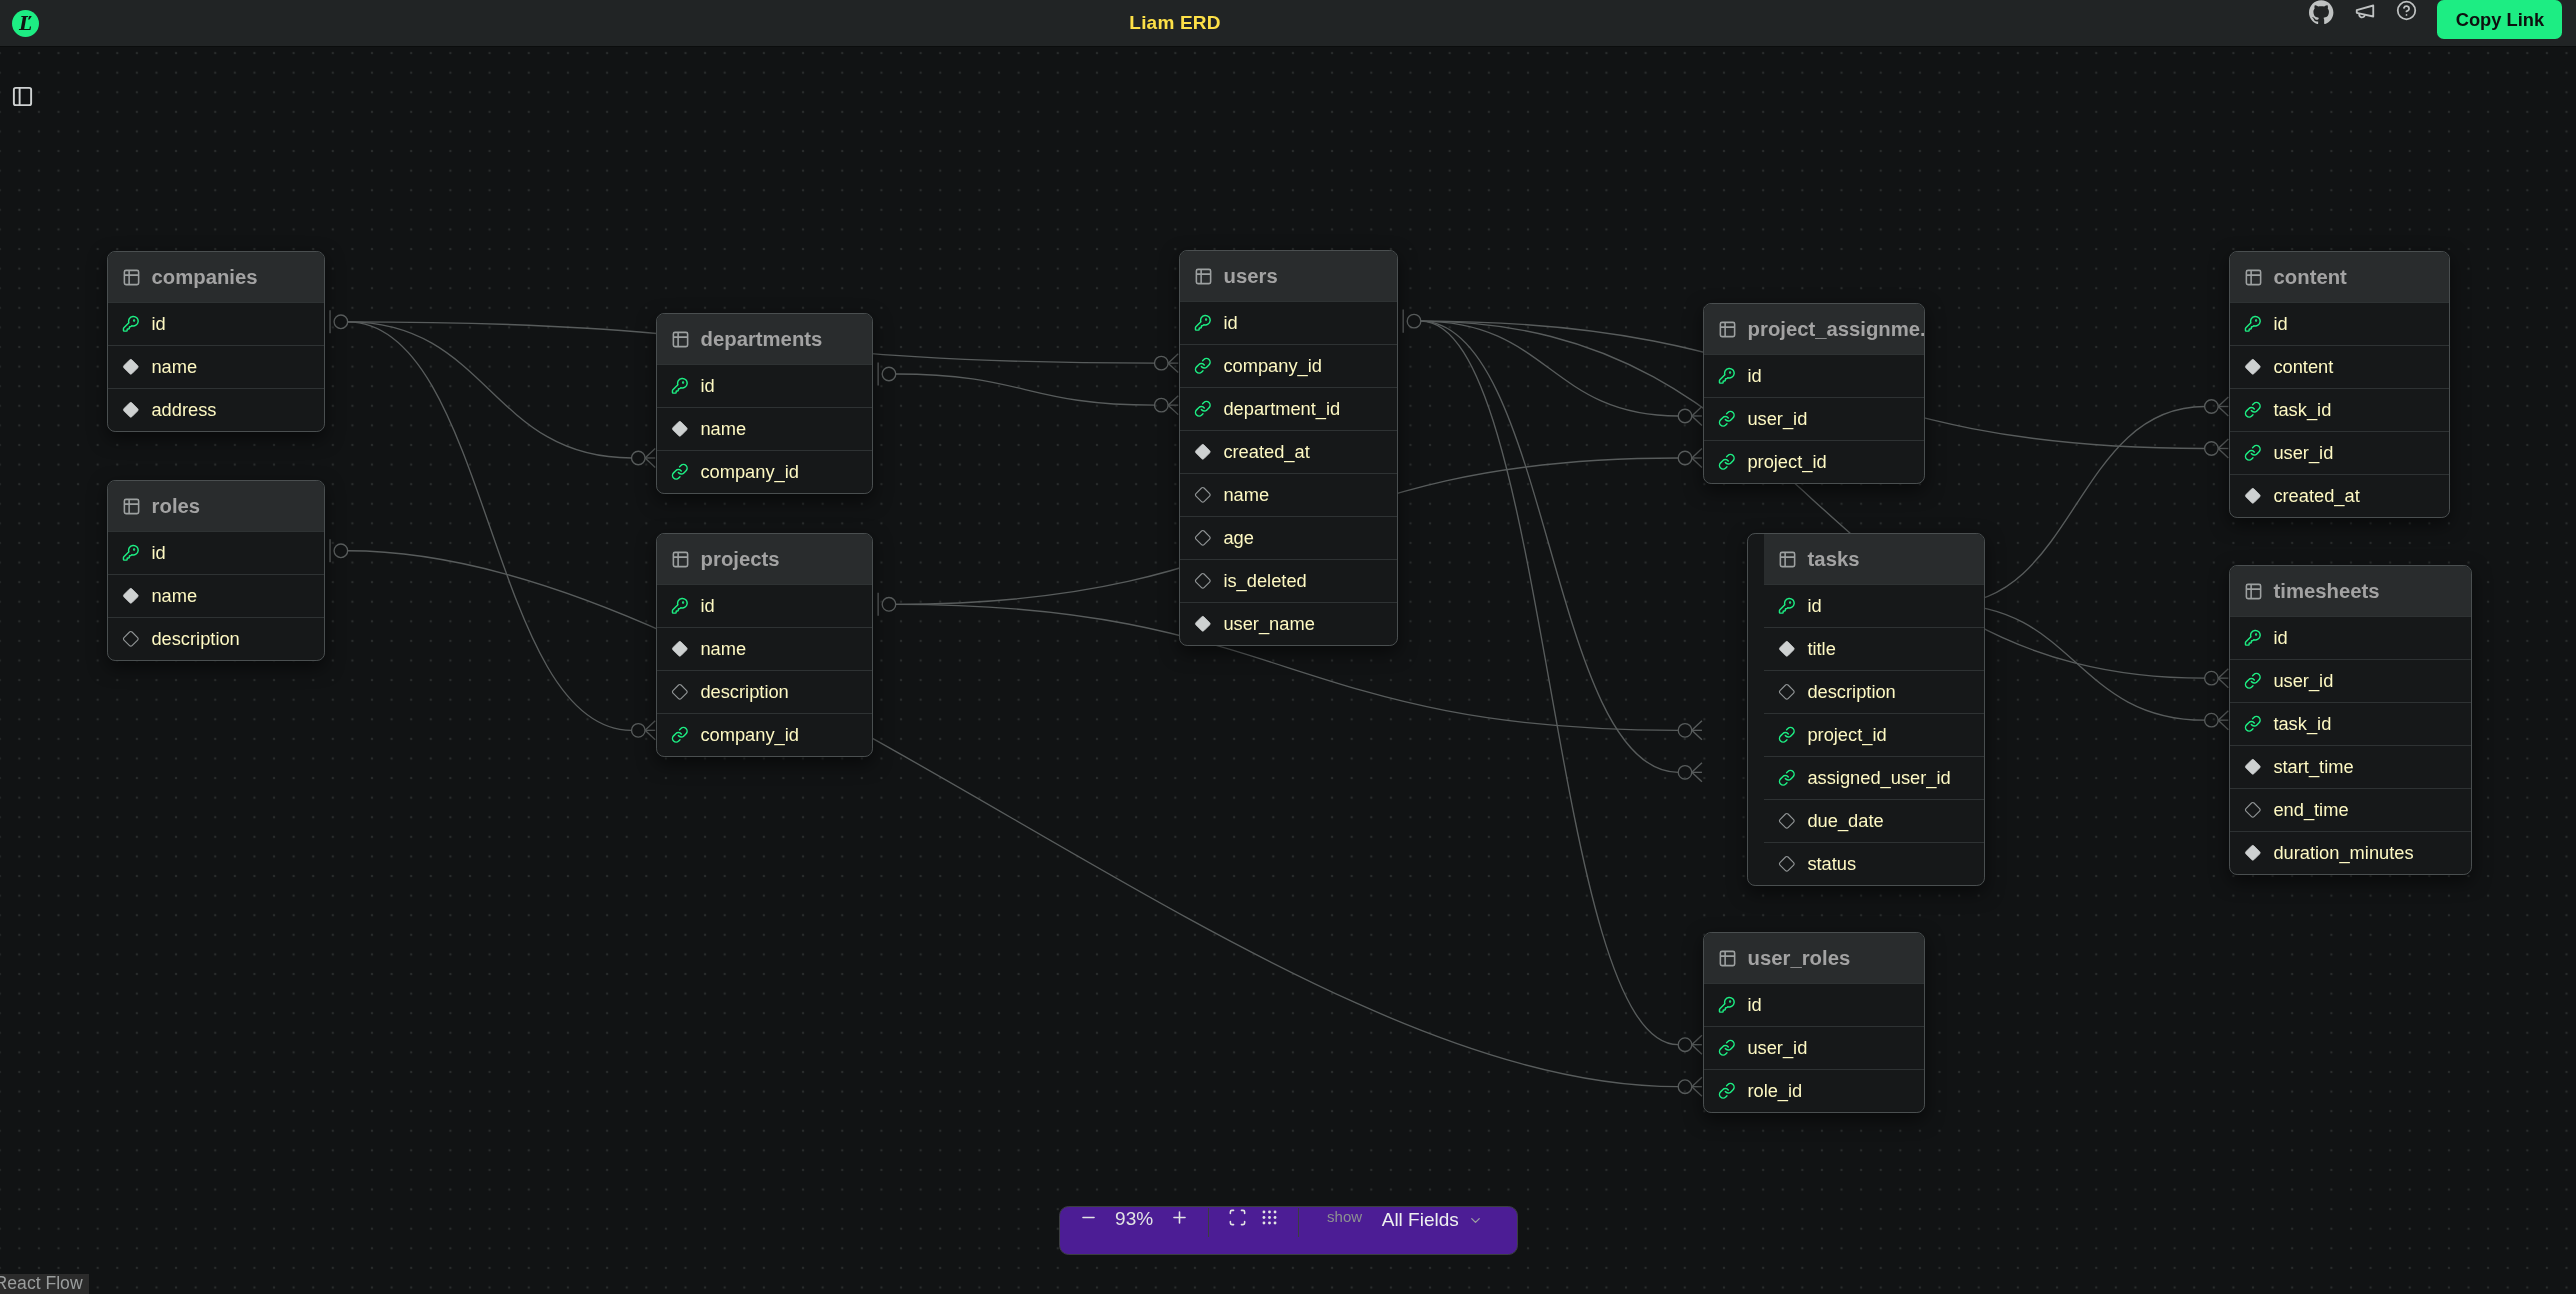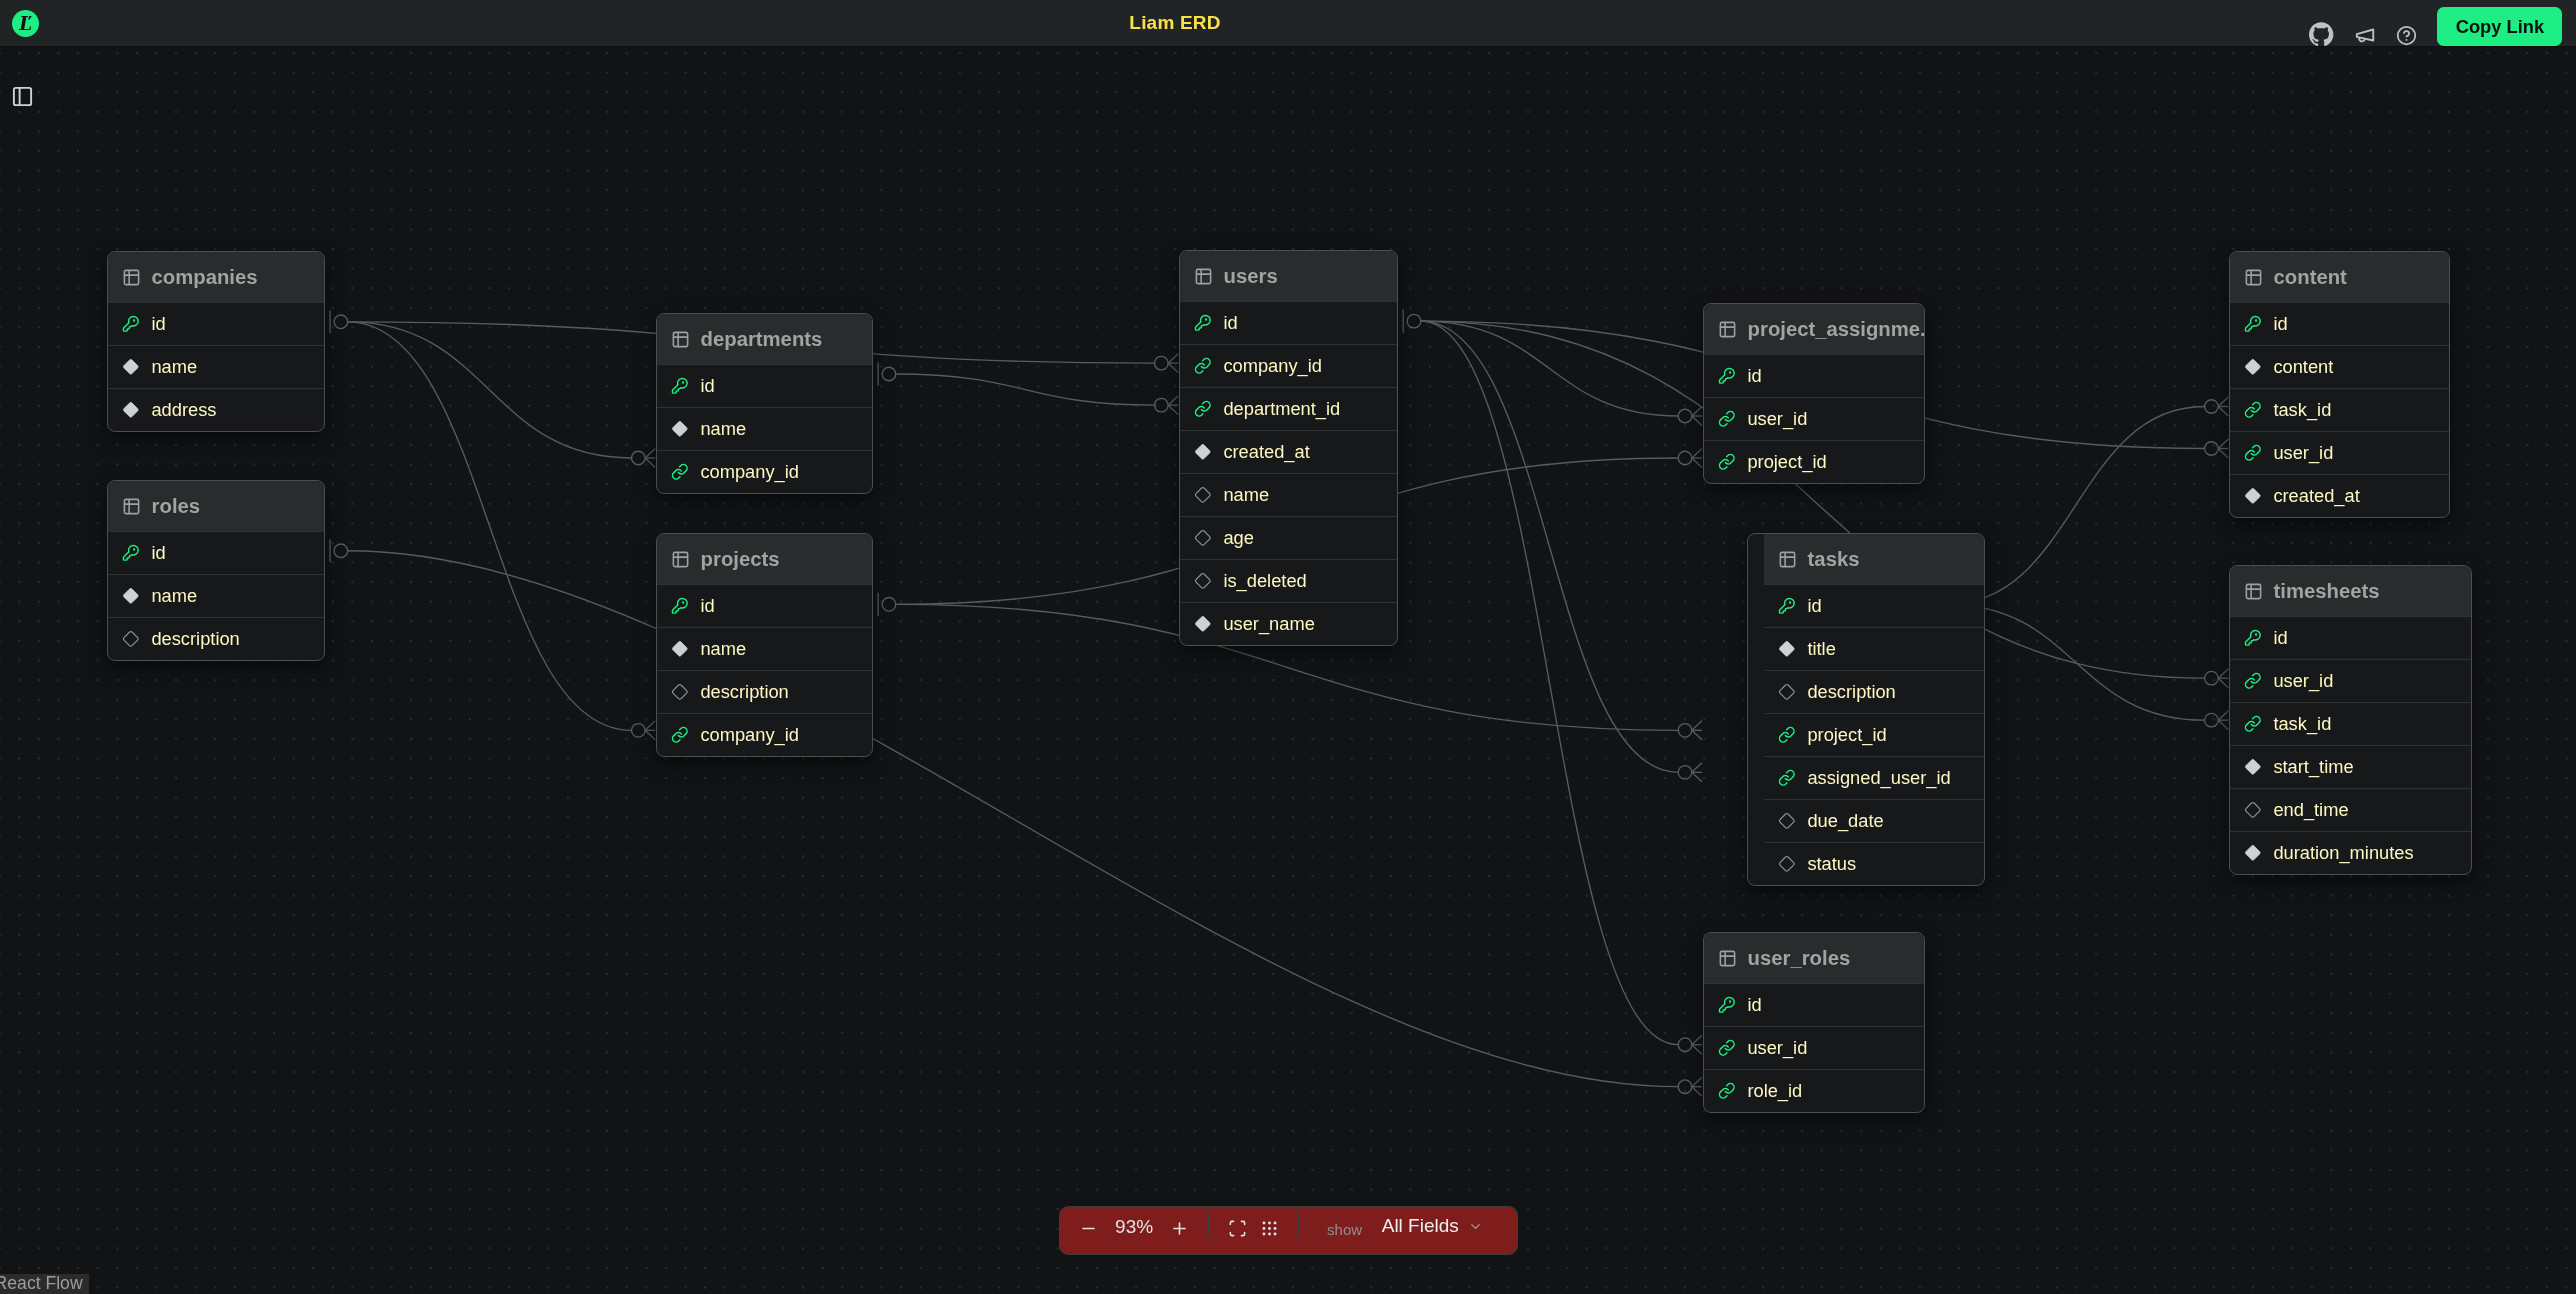--- a/index.html
+++ b/index.html
@@ -9,21 +9,21 @@
     background-image:radial-gradient(circle,#292c2c 1.1px,transparent 1.6px);
     background-size:19.6px 19.6px;background-position:9.5px 4.1px;}
   
   .hdr{position:absolute;top:0;left:0;width:100%;height:46px;background:#212425;
     border-bottom:0.7px solid #0b0d0d;z-index:20;}
   .logo{position:absolute;left:12.2px;top:9.5px;width:27px;height:27px;border-radius:50%;
     background:#1ded83;display:flex;align-items:center;justify-content:center;
     color:#101311;font:italic 700 18.3px "DejaVu Serif",serif;cursor:pointer;}
   .hdr-title{position:absolute;left:1175px;top:23px;transform:translate(-50%,-50%);
     color:#fde047;font-size:19px;font-weight:600;letter-spacing:0.2px;}
-  .hdr-actions{position:absolute;right:13.6px;top:0;height:46px;display:flex;align-items:flex-end;gap:20.3px;}
+  .hdr-actions{position:absolute;right:13.6px;top:0;height:46px;display:flex;align-items:flex-start;gap:20.3px;}
   .hbtn{background:none;border:none;padding:0;color:#bfc2c2;display:flex;cursor:pointer;}
   .copy-btn{height:39px;padding:0 18.3px;border:none;border-radius:6.8px;background:#1ded83;
     color:#0e100f;font-family:inherit;font-size:18.3px;font-weight:700;cursor:pointer;}
   
   .icon svg{stroke:currentColor;fill:none;stroke-width:2;stroke-linecap:round;stroke-linejoin:round;display:block;}
   .gh svg path{fill:#bfc2c2;stroke:none;}
   .fillic svg circle{fill:currentColor;stroke:none;}
   .panel-toggle{position:absolute;left:11px;top:83px;width:26px;height:26px;background:none;border:none;
     color:#cfd2d2;z-index:15;cursor:pointer;padding:0;}
   
@@ -37,22 +37,22 @@
   .ticon{color:#9da1a1;}
   .ticon svg{width:19px;height:19px;}
   .trow{height:42px;display:flex;align-items:center;gap:12.2px;padding:0 13.6px;
     border-top:0.7px solid #2e3233;color:#fef9c3;font-size:18.3px;font-weight:500;white-space:nowrap;}
   .ficon svg{width:17.6px;height:17.6px;}
   .pk,.fk{color:#1ded83;}
   .df path{fill:#ced1d1;stroke:#ced1d1;stroke-width:1;}
   .do path{stroke:#8f9394;stroke-width:1.6;fill:none;}
   
   .toolbar{position:absolute;left:1059px;top:1206px;width:459px;height:49px;box-sizing:border-box;
-    background:#7f1d1d;border:0.7px solid #3a3e3f;border-radius:9.5px;display:flex;align-items:flex-end;
-    padding:16px 19px;gap:13.6px;z-index:15;}
+    background:#4c1d95;border:0.7px solid #3a3e3f;border-radius:9.5px;display:flex;align-items:flex-start;
+    padding:1px 19px;gap:13.6px;z-index:15;}
   .tb-btn{background:none;border:none;color:#e2e4e4;padding:0;display:flex;cursor:pointer;}
   .tb-btn svg{width:19px;height:19px;}
   .zoom-level{color:#e2e4e4;font-size:19px;min-width:45px;text-align:center;}
   .tb-sep{width:0.7px;height:28.5px;background:#3a3e3f;margin:0 5.4px;}
   .show-label{color:#8d9191;font-size:15px;margin-left:9px;}
   .fields-btn{display:flex;align-items:center;gap:9.5px;background:none;border:none;
     color:#eef0f0;font-family:inherit;font-size:19px;font-weight:400;cursor:pointer;}
   .fields-btn .chev{color:#9da1a1;}
   .fields-btn .chev svg{width:15px;height:15px;}
   

